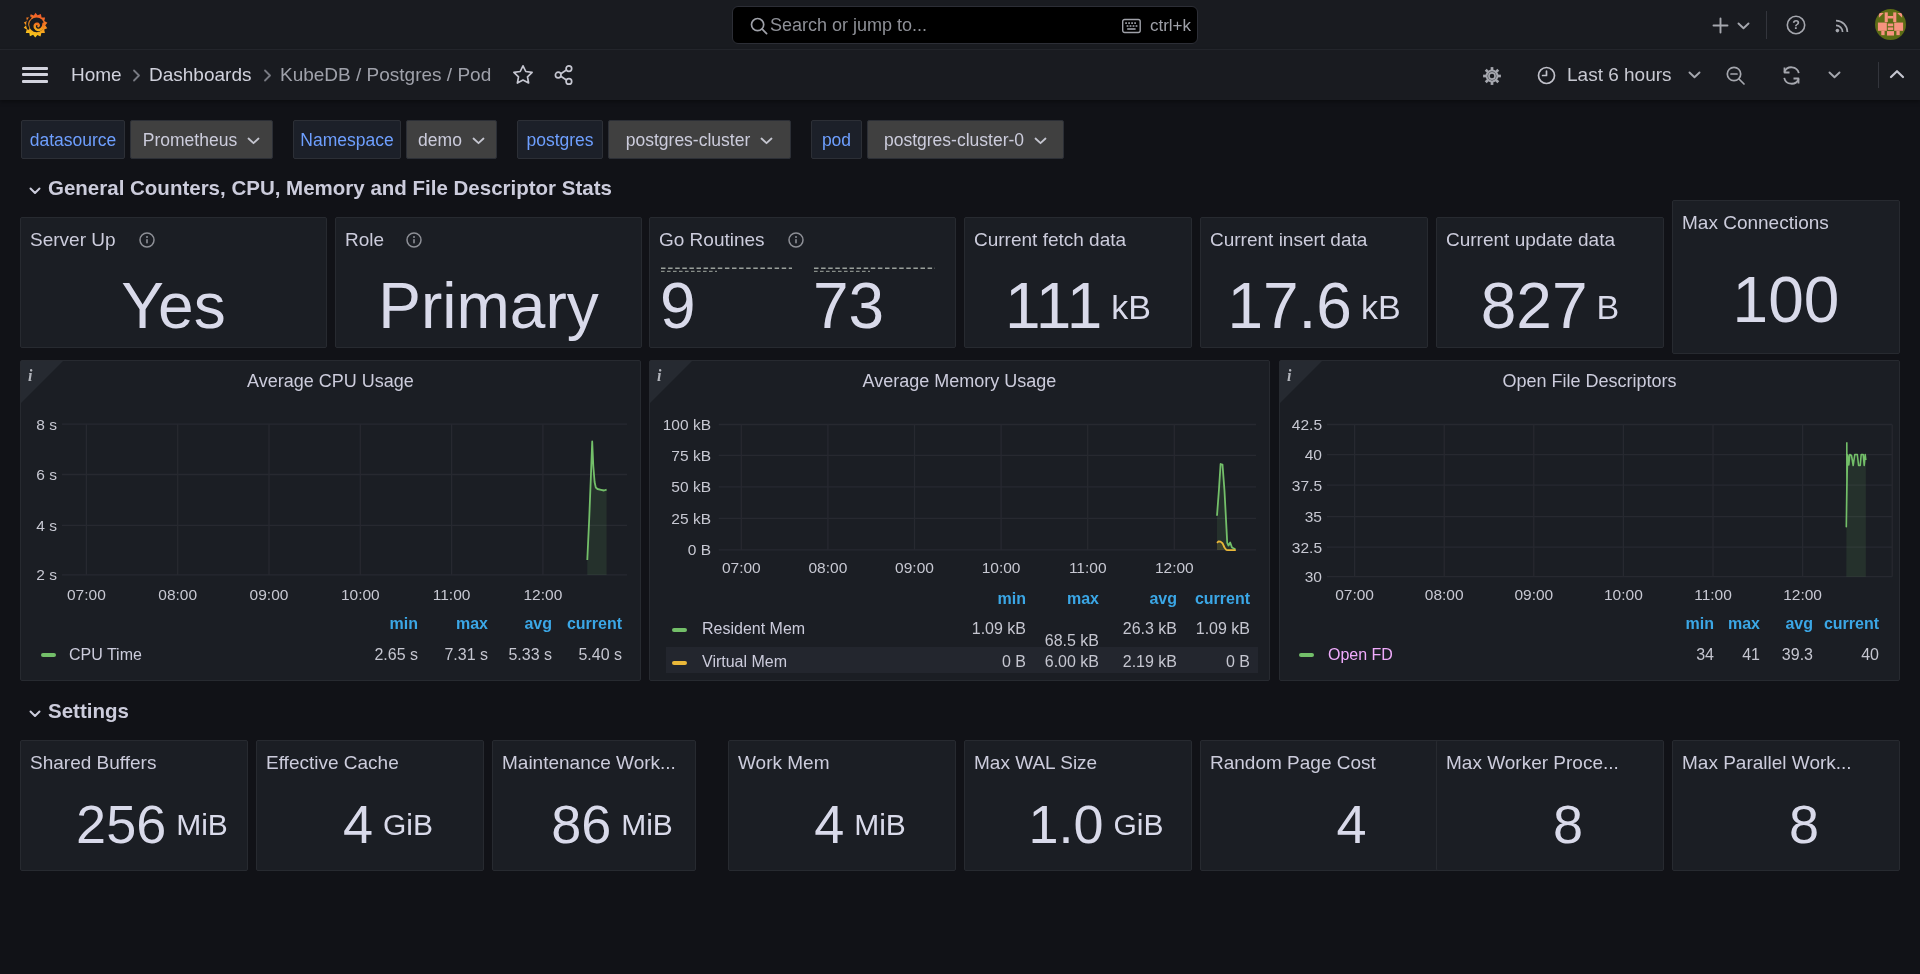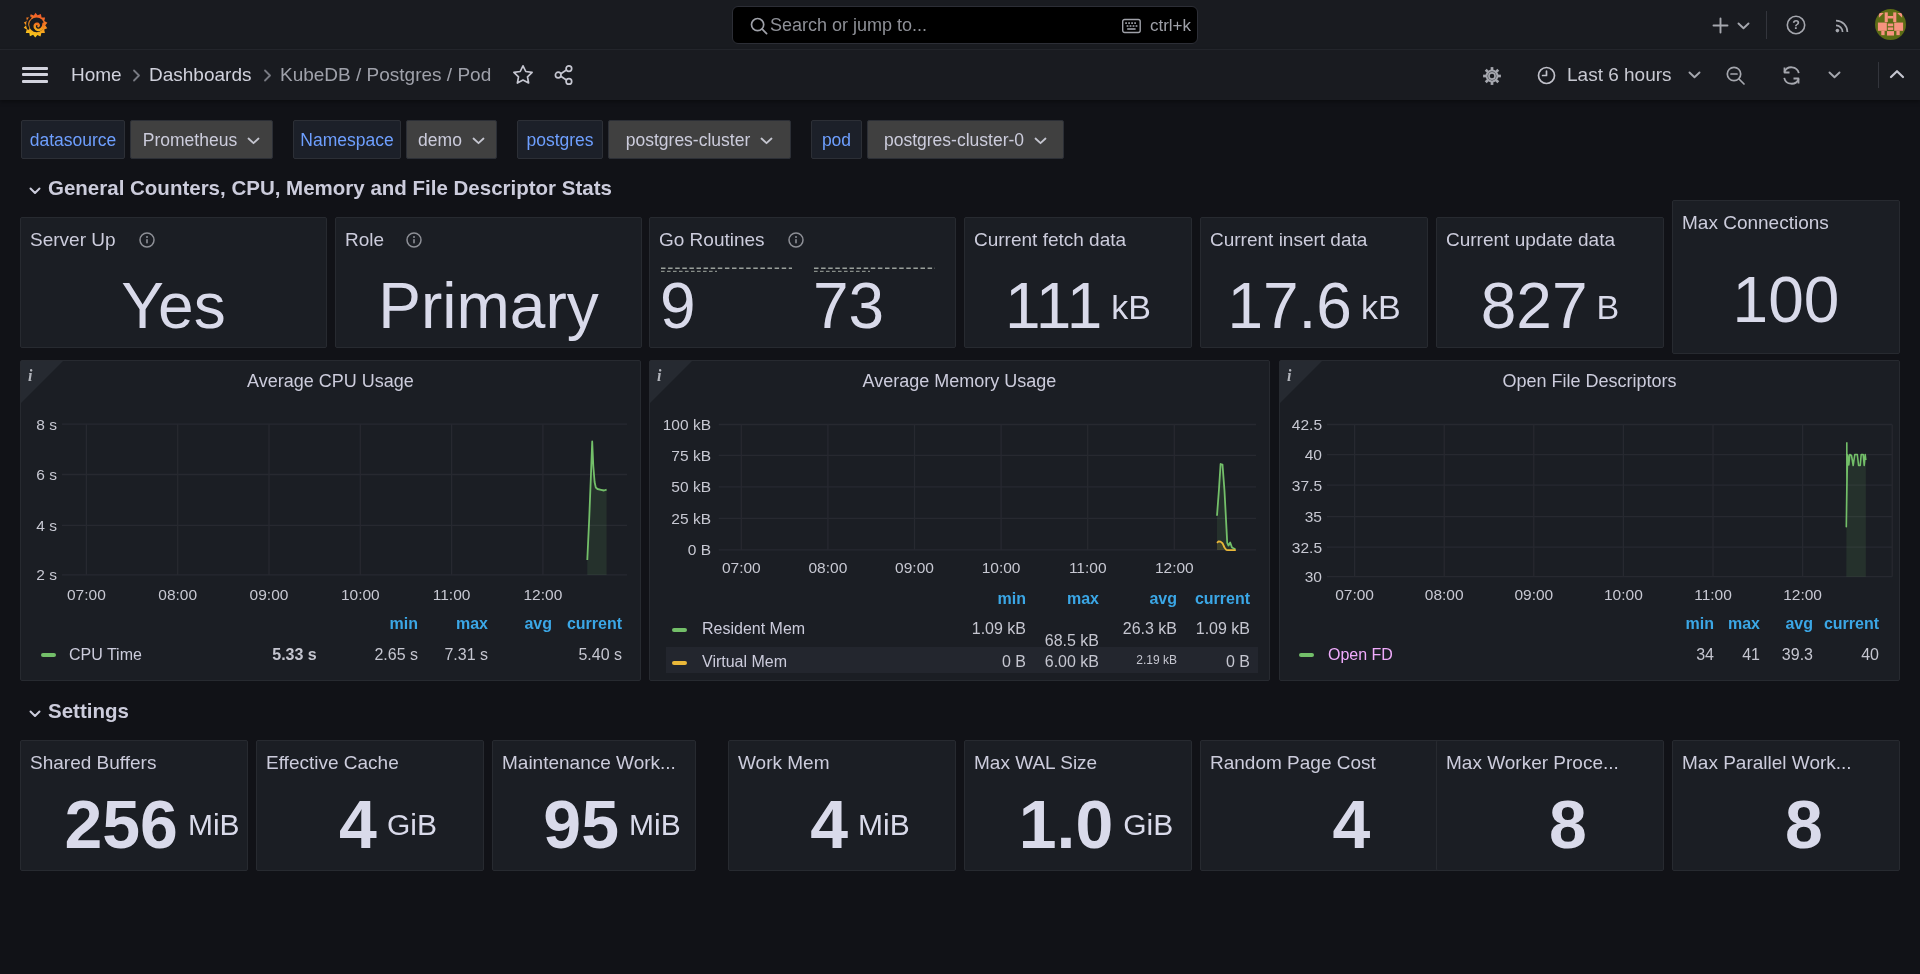--- a/index.html
+++ b/index.html
@@ -7,21 +7,21 @@
 #app { position:relative; width:1920px; height:974px; background:#111217; }
 .topbar { position:absolute; left:0; top:0; width:1920px; height:50px; background:#191b20; border-bottom:1px solid #25272d; }
 .toolbar { position:absolute; left:0; top:50px; width:1920px; height:50px; background:#191b20; box-shadow:0 2px 4px rgba(0,0,0,.35); }
 .panel { position:absolute; background:#1b1e24; border:1px solid #272a30; border-radius:2px; }
 .ptitle { position:absolute; top:11px; left:9px; font-size:19px; font-weight:500; color:#ccccdc; letter-spacing:0; white-space:nowrap; }
 .ctitle { position:absolute; top:10px; left:0; right:0; text-align:center; font-size:18px; font-weight:500; color:#ccccdc; }
 .statval { position:absolute; left:0; right:0; top:51px; bottom:5px; display:flex; align-items:center; justify-content:center; color:#d9daea; }
 .statval .num { font-size:64px; font-weight:500; line-height:1; }
 .statval .unit { font-size:34px; font-weight:500; line-height:1; margin-left:9px; transform:translateY(1px); }
 .statval3 { position:absolute; left:0; right:0; top:46px; bottom:9px; display:flex; align-items:center; justify-content:center; color:#d9daea; }
-.statval3 .num { font-size:68px; font-weight:700; line-height:1;margin-left:36px; }
+.statval3 .num { font-size:54px; font-weight:400; line-height:1;margin-left:36px; }
 .statval3 .unit { font-size:30px; font-weight:500; line-height:1; margin-left:10px; transform:translateY(1px); }
 .infoi { position:absolute; top:14px; }
 .sechdr { position:absolute; color:#ccccdc; font-size:20.5px; font-weight:700; white-space:nowrap; }
 .sechdr svg { margin-right:6px; }
 .chip { position:absolute; top:120px; height:39px; border:1px solid #2c2f36; border-radius:2px; display:flex; align-items:center; justify-content:center; font-size:17.5px; padding-top:2px; }
 .chip.lbl { background:#1c2029; color:#6e9fff; font-weight:500; }
 .chip.val { background:#404040; color:#ccccdc; font-weight:500; }
 .chip.val svg { margin-left:10px; }
 </style>
 </head>
@@ -294,21 +294,21 @@
         <text x="521.9" y="239.0" text-anchor="middle" font-size="15.5" fill="#c7c8d2" font-family="Liberation Sans">12:00</text>
 <path d="M566.3 199.0 L568.2 158.0 L569.8 118.0 L571.2 80.5 L572.3 105.0 L573.6 121.0 L574.8 126.5 L576.5 128.0 L580.0 128.8 L583.0 129.5 L585.6 128.7 L585.6 213.9 L566.3 213.9 Z" fill="#73bf69" fill-opacity="0.12" stroke="none"></path>
 <path d="M566.3 199.0 L568.2 158.0 L569.8 118.0 L571.2 80.5 L572.3 105.0 L573.6 121.0 L574.8 126.5 L576.5 128.0 L580.0 128.8 L583.0 129.5 L585.6 128.7" fill="none" stroke="#73bf69" stroke-width="1.8" stroke-linejoin="round"></path>
       </svg>
       <div style="position:absolute;top:253.5px;left:0;width:397px;text-align:right;font-size:16px;color:#3ba7e6;font-weight:700;">min</div>
       <div style="position:absolute;top:253.5px;left:0;width:467px;text-align:right;font-size:16px;color:#3ba7e6;font-weight:700;">max</div>
       <div style="position:absolute;top:253.5px;left:0;width:531px;text-align:right;font-size:16px;color:#3ba7e6;font-weight:700;">avg</div>
       <div style="position:absolute;top:253.5px;left:0;width:601px;text-align:right;font-size:16px;color:#3ba7e6;font-weight:700;">current</div>
       <div style="position:absolute;top:285px;left:0;width:397px;text-align:right;font-size:16px;color:#c5c6d0;font-weight:400;">2.65 s</div>
       <div style="position:absolute;top:285px;left:0;width:467px;text-align:right;font-size:16px;color:#c5c6d0;font-weight:400;">7.31 s</div>
-      <div style="position:absolute;top:285px;left:8px;width:531px;text-align:center;font-size:16px;color:#c5c6d0;font-weight:700;">5.33 s</div>
+      <div style="position:absolute;top:285px;left:0;width:531px;text-align:right;font-size:16px;color:#c5c6d0;font-weight:400;">5.33 s</div>
       <div style="position:absolute;top:285px;left:0;width:601px;text-align:right;font-size:16px;color:#c5c6d0;font-weight:400;">5.40 s</div>
       <div style="position:absolute;top:292px;left:20px;width:15px;height:4px;border-radius:2px;background:#73bf69;"></div>
       <div style="position:absolute;top:285px;left:48px;font-size:16px;color:#ccccdc;">CPU Time</div>
     </div>
     <div class="panel" style="left:649px;top:360px;width:621px;height:321px;">
       <svg style="position:absolute;left:0;top:0" width="42" height="42" viewBox="0 0 42 42">
         <path d="M0 0 H42 L0 42 Z" fill="#262a31"></path>
         <text x="7" y="20" font-family="Liberation Serif" font-style="italic" font-weight="700" font-size="16" fill="#b2b5bc">i</text>
       </svg>
 <div class="ctitle">Average Memory Usage</div>
@@ -344,21 +344,21 @@
       <div style="position:absolute;top:228.5px;left:0;width:376px;text-align:right;font-size:16px;color:#3ba7e6;font-weight:700;">min</div>
       <div style="position:absolute;top:228.5px;left:0;width:449px;text-align:right;font-size:16px;color:#3ba7e6;font-weight:700;">max</div>
       <div style="position:absolute;top:228.5px;left:0;width:527px;text-align:right;font-size:16px;color:#3ba7e6;font-weight:700;">avg</div>
       <div style="position:absolute;top:228.5px;left:0;width:600px;text-align:right;font-size:16px;color:#3ba7e6;font-weight:700;">current</div>
       <div style="position:absolute;top:259px;left:0;width:376px;text-align:right;font-size:16px;color:#c5c6d0;font-weight:400;">1.09 kB</div>
       <div style="position:absolute;top:259px;left:0;width:449px;text-align:right;font-size:16px;color:#c5c6d0;font-weight:400;margin-top:12px;">68.5 kB</div>
       <div style="position:absolute;top:259px;left:0;width:527px;text-align:right;font-size:16px;color:#c5c6d0;font-weight:400;">26.3 kB</div>
       <div style="position:absolute;top:259px;left:0;width:600px;text-align:right;font-size:16px;color:#c5c6d0;font-weight:400;">1.09 kB</div>
       <div style="position:absolute;top:292px;left:0;width:376px;text-align:right;font-size:16px;color:#c5c6d0;font-weight:400;">0 B</div>
       <div style="position:absolute;top:292px;left:0;width:449px;text-align:right;font-size:16px;color:#c5c6d0;font-weight:400;">6.00 kB</div>
-      <div style="position:absolute;top:292px;left:0;width:527px;text-align:right;font-size:12px;color:#c5c6d0;font-weight:400;">2.19 kB</div>
+      <div style="position:absolute;top:292px;left:0;width:527px;text-align:right;font-size:16px;color:#c5c6d0;font-weight:400;">2.19 kB</div>
       <div style="position:absolute;top:292px;left:0;width:600px;text-align:right;font-size:16px;color:#c5c6d0;font-weight:400;">0 B</div>
       <div style="position:absolute;top:266.5px;left:21.8px;width:15px;height:4px;border-radius:2px;background:#73bf69;"></div>
       <div style="position:absolute;top:259px;left:52px;font-size:16px;color:#ccccdc;">Resident Mem</div>
       <div style="position:absolute;top:299.5px;left:21.8px;width:15px;height:4px;border-radius:2px;background:#eab839;"></div>
       <div style="position:absolute;top:292px;left:52px;font-size:16px;color:#ccccdc;">Virtual Mem</div>
     </div>
     <div class="panel" style="left:1279px;top:360px;width:621px;height:321px;">
       <svg style="position:absolute;left:0;top:0" width="42" height="42" viewBox="0 0 42 42">
         <path d="M0 0 H42 L0 42 Z" fill="#262a31"></path>
         <text x="7" y="20" font-family="Liberation Serif" font-style="italic" font-weight="700" font-size="16" fill="#b2b5bc">i</text>
@@ -417,21 +417,21 @@
 <div class="panel" style="left:256px;top:740px;width:228px;height:131px;">
  <div class="ptitle">Effective Cache</div>
  <div class="statval3">
         <span class="num">4</span>
         <span class="unit">GiB</span>
       </div>
 </div>
 <div class="panel" style="left:492px;top:740px;width:204px;height:131px;padding-left:8px;">
  <div class="ptitle">Maintenance Work...</div>
  <div class="statval3">
-        <span class="num">95</span>
+        <span class="num">86</span>
         <span class="unit">MiB</span>
       </div>
 </div>
 <div class="panel" style="left:728px;top:740px;width:228px;height:131px;">
  <div class="ptitle">Work Mem</div>
  <div class="statval3">
         <span class="num">4</span>
         <span class="unit">MiB</span>
       </div>
 </div>

